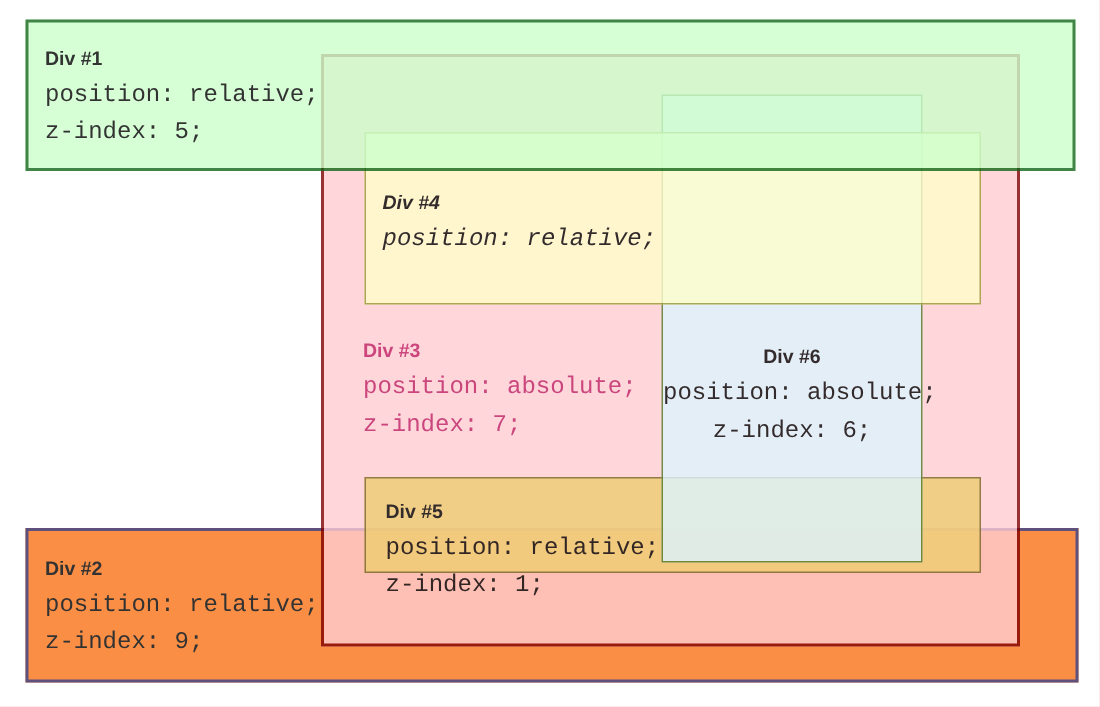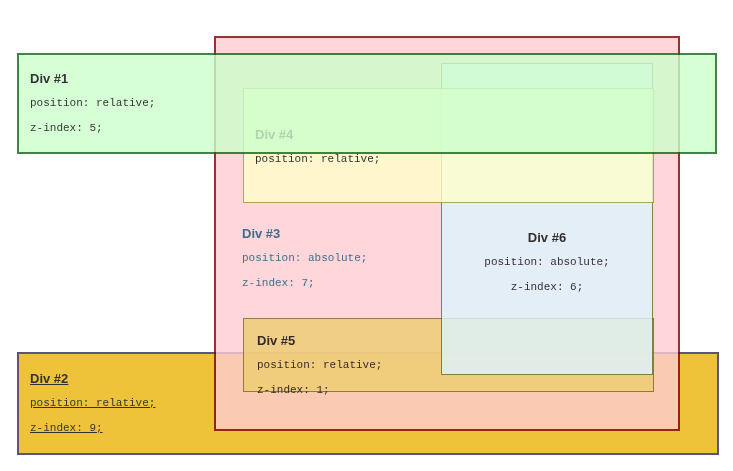--- a/index.html
+++ b/index.html
@@ -26,56 +26,56 @@
   }
   .box .title {
     font-family: "Liberation Sans", sans-serif;
     font-weight: bold;
     font-size: 13px;
     line-height: 25px;
     white-space: nowrap;
   }
   .box .code {
     font-family: "Liberation Mono", monospace;
-    font-size: 11px;
+    font-size: 16px;
     line-height: 25px;
     white-space: nowrap;
   }
   
   .box1 { left: 17px;  top: 13px;  width: 700px; height: 101px; border-width: 2px; padding: 11px 10px 0 11px; z-index: 6; }
   .box2 { left: 17px;  top: 352px; width: 702px; height: 103px; border-width: 2px; padding: 12px 10px 0 11px; z-index: 1; }
   .box3 { left: 214px; top: 36px;  width: 466px; height: 395px; border-width: 2px; padding: 183px 10px 0 26px; z-index: 2; }
   .box4 { left: 243px; top: 88px;  width: 411px; height: 115px; border-width: 1px; padding: 33px 10px 0 11px; z-index: 5; }
-  .box5 { left: 243px; top: 318px; width: 411px; height: 74px;  border-width: 1px; padding: 9px 10px 0 13px;  z-index: 3; }
-  .box6 { left: 441px; top: 63px;  width: 212px; height: 312px; border-width: 1px; padding: 161px 0 0 0; text-align: center; z-index: 4; }
+  .box5 { left: 243px; top: 318px; width: 411px; height: 64px;  border-width: 1px; padding: 9px 10px 0 13px;  z-index: 3; }
+  .box6 { left: 441px; top: 63px;  width: 174px; height: 312px; border-width: 1px; padding: 161px 0 0 0; text-align: center; z-index: 4; }
 </style>
 </head>
 <body style="background: rgb(255, 255, 255);">
 
 <div class="canvas">
 
-  <div class="box box1" style="background-color: rgb(204, 255, 204); border-color: rgb(17, 102, 24); color: rgb(0, 0, 0); opacity: 0.8; margin-top: 40px;">
+  <div class="box box1" style="background-color: rgb(204, 255, 204); border-color: rgb(17, 102, 24); color: rgb(0, 0, 0); opacity: 0.8;">
     <div class="title">Div #1</div>
     <div class="code">position: relative;</div>
     <div class="code">z-index: 5;</div>
   </div>
 
-  <div class="box box2" style="background-color: #eab308; border-color: rgb(56, 38, 94); color: rgb(0, 0, 0); opacity: 0.8; text-decoration: underline;">
+  <div class="box box2" style="background-color: #f97316; border-color: rgb(56, 38, 94); color: rgb(0, 0, 0); opacity: 0.8;">
     <div class="title">Div #2</div>
     <div class="code">position: relative;</div>
     <div class="code">z-index: 9;</div>
   </div>
 
-  <div class="box box3" style="background-color: rgb(255, 204, 210); border-color: rgb(128, 0, 0); color: #0c4a6e; opacity: 0.8;">
+  <div class="box box3" style="background-color: rgb(255, 204, 210); border-color: rgb(128, 0, 0); color: #be185d; opacity: 0.8;">
     <div class="title">Div #3</div>
     <div class="code">position: absolute;</div>
     <div class="code">z-index: 7;</div>
   </div>
 
-  <div class="box box4" style="background-color: rgb(255, 255, 204); border-color: rgb(153, 153, 51); color: rgb(0, 0, 0); opacity: 0.8;">
+  <div class="box box4" style="background-color: rgb(255, 255, 204); border-color: rgb(153, 153, 51); color: rgb(0, 0, 0); opacity: 0.8; font-style: italic;">
     <div class="title">Div #4</div>
     <div class="code">position: relative;</div>
   </div>
 
   <div class="box box5" style="background-color: rgb(238, 205, 112); border-color: rgb(119, 102, 34); color: rgb(0, 0, 0); opacity: 0.8;">
     <div class="title">Div #5</div>
     <div class="code">position: relative;</div>
     <div class="code">z-index: 1;</div>
   </div>
 

